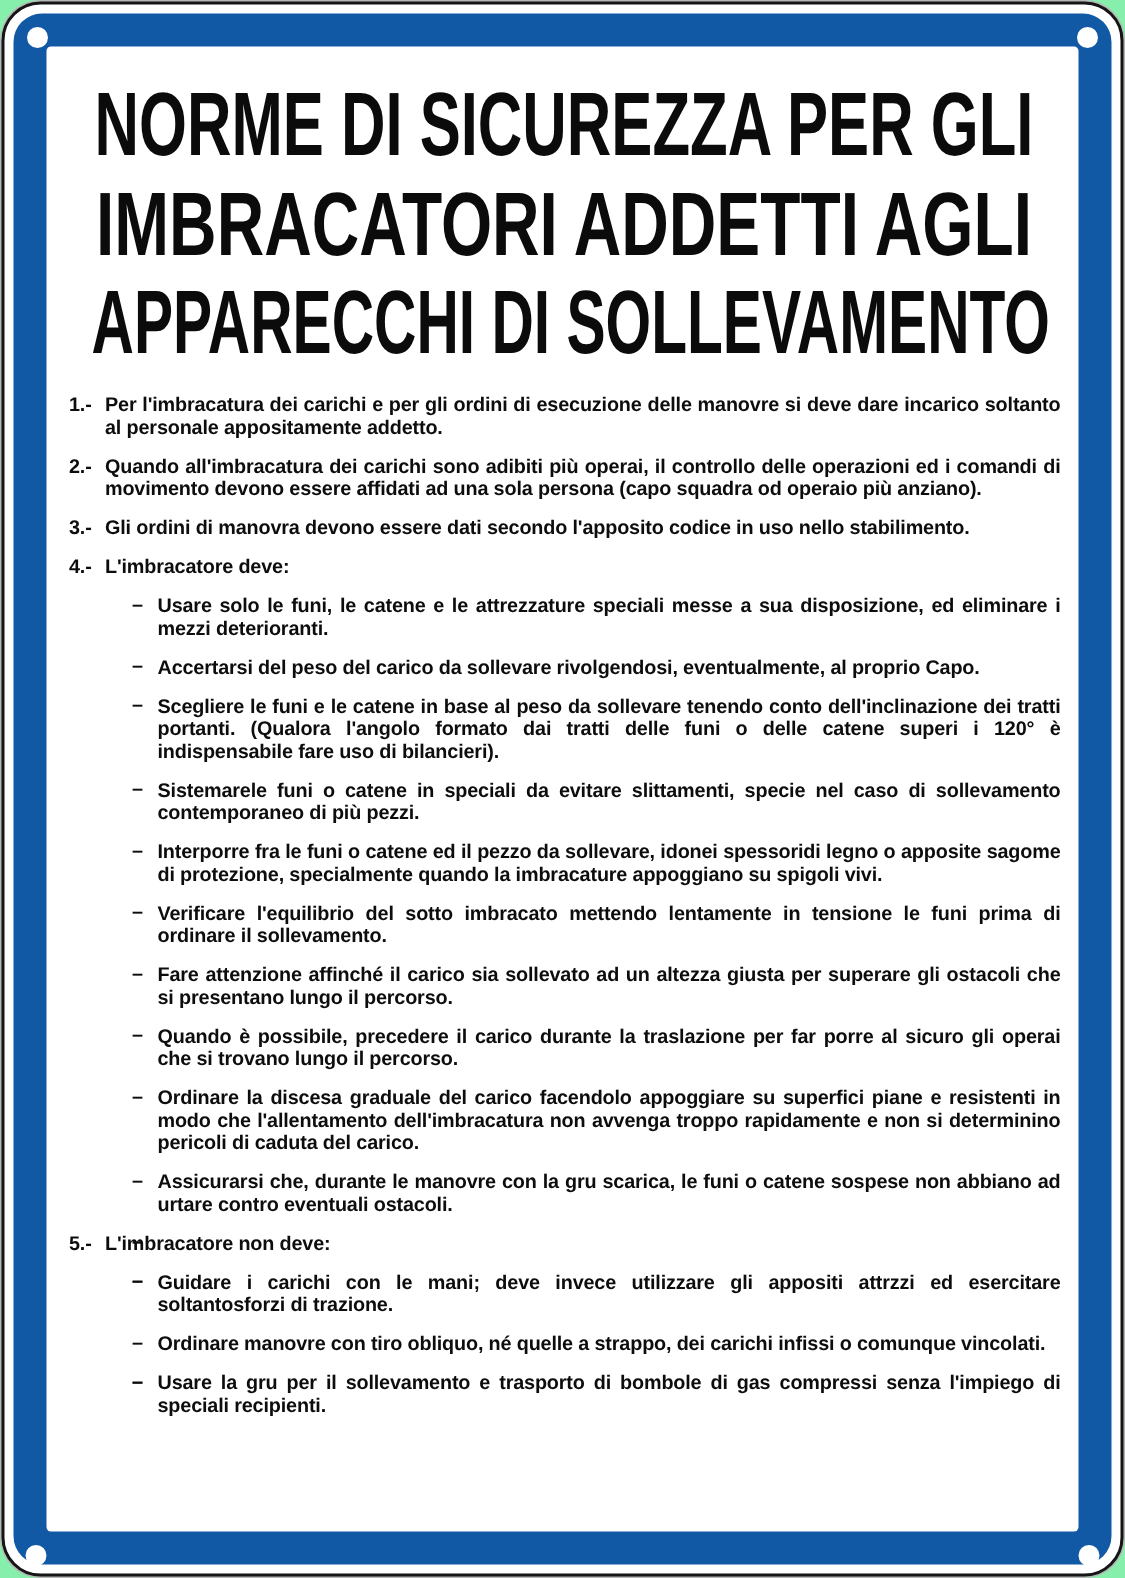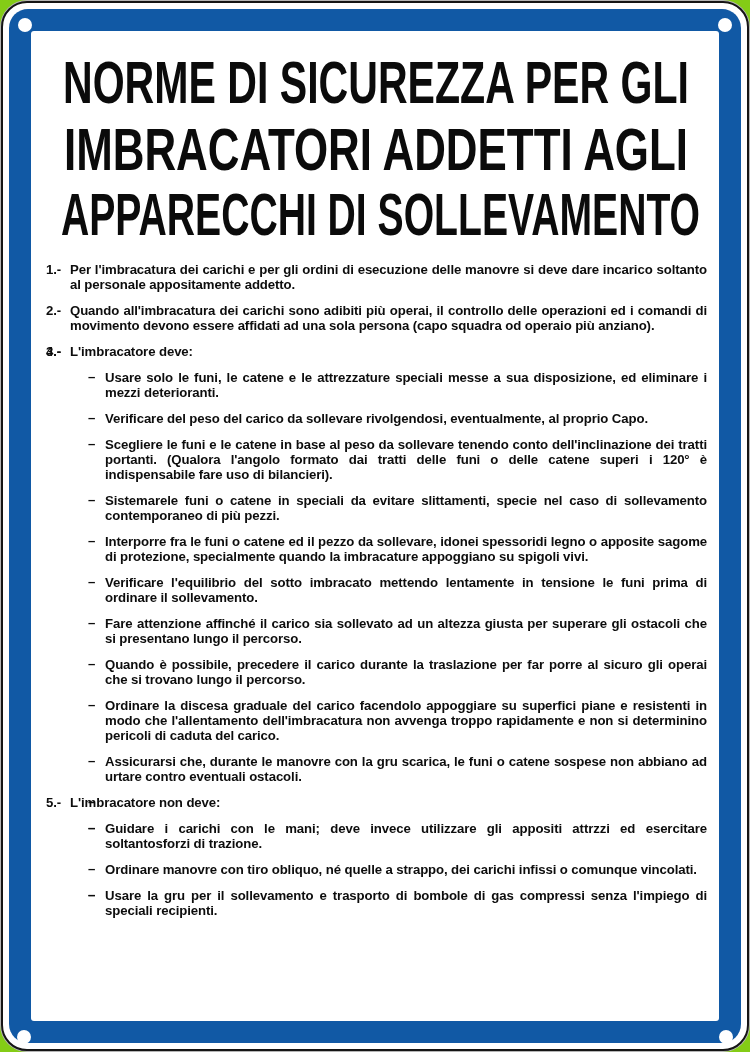--- a/index.html
+++ b/index.html
@@ -1,19 +1,19 @@
 <!DOCTYPE html>
 <html><head>
 <meta charset="utf-8">
 <style>
   html,body{margin:0;padding:0;background:#ffffff;}
   .canvas{
     position:relative;
     width:750px;height:1052px;
-    background:#84cc16;
+    background:#86efac;
     overflow:hidden;
     font-family:"Liberation Sans", sans-serif;
   }
   
   .plate{
     position:absolute;inset:1px;
     border:2px solid #151515;
     border-radius:26px;
     background:#ffffff;
     box-shadow:0 0 0 1px #b5b5b5;
@@ -110,34 +110,35 @@
       <span>Per l'imbracatura dei carichi e per gli ordini di esecuzione delle manovre si deve dare incarico soltanto al personale appositamente addetto.</span>
     </div>
 
     <div class="rule-item">
       <span class="num">2.-</span>
       <span>Quando all'imbracatura dei carichi sono adibiti più operai, il controllo delle operazioni ed i comandi di movimento devono essere affidati ad una sola persona (capo squadra od operaio più anziano).</span>
     </div>
 
     <div class="rule-item">
       <span class="num">3.-</span>
+      <span>Gli ordini di manovra devono essere dati secondo l'apposito codice in uso nello stabilimento.</span>
     </div>
 
     <div class="rule-item">
       <span class="num">4.-</span>
       <span>L'imbracatore deve:</span>
     </div>
 
     <div class="rule-bullet">
       <span class="dash">–</span>
       <span>Usare solo le funi, le catene e le attrezzature speciali messe a sua disposizione, ed eliminare i mezzi deterioranti.</span>
     </div>
     <div class="rule-bullet">
       <span class="dash">–</span>
-      <span>Verificare del peso del carico da sollevare rivolgendosi, eventualmente, al proprio Capo.</span>
+      <span>Accertarsi del peso del carico da sollevare rivolgendosi, eventualmente, al proprio Capo.</span>
     </div>
     <div class="rule-bullet">
       <span class="dash">–</span>
       <span>Scegliere le funi e le catene in base al peso da sollevare tenendo conto dell'inclinazione dei tratti portanti. (Qualora l'angolo formato dai tratti delle funi o delle catene superi i 120° è indispensabile fare uso di bilancieri).</span>
     </div>
     <div class="rule-bullet">
       <span class="dash">–</span>
       <span>Sistemarele funi o catene in speciali da evitare slittamenti, specie nel caso di sollevamento contemporaneo di più pezzi.</span>
     </div>
     <div class="rule-bullet">

